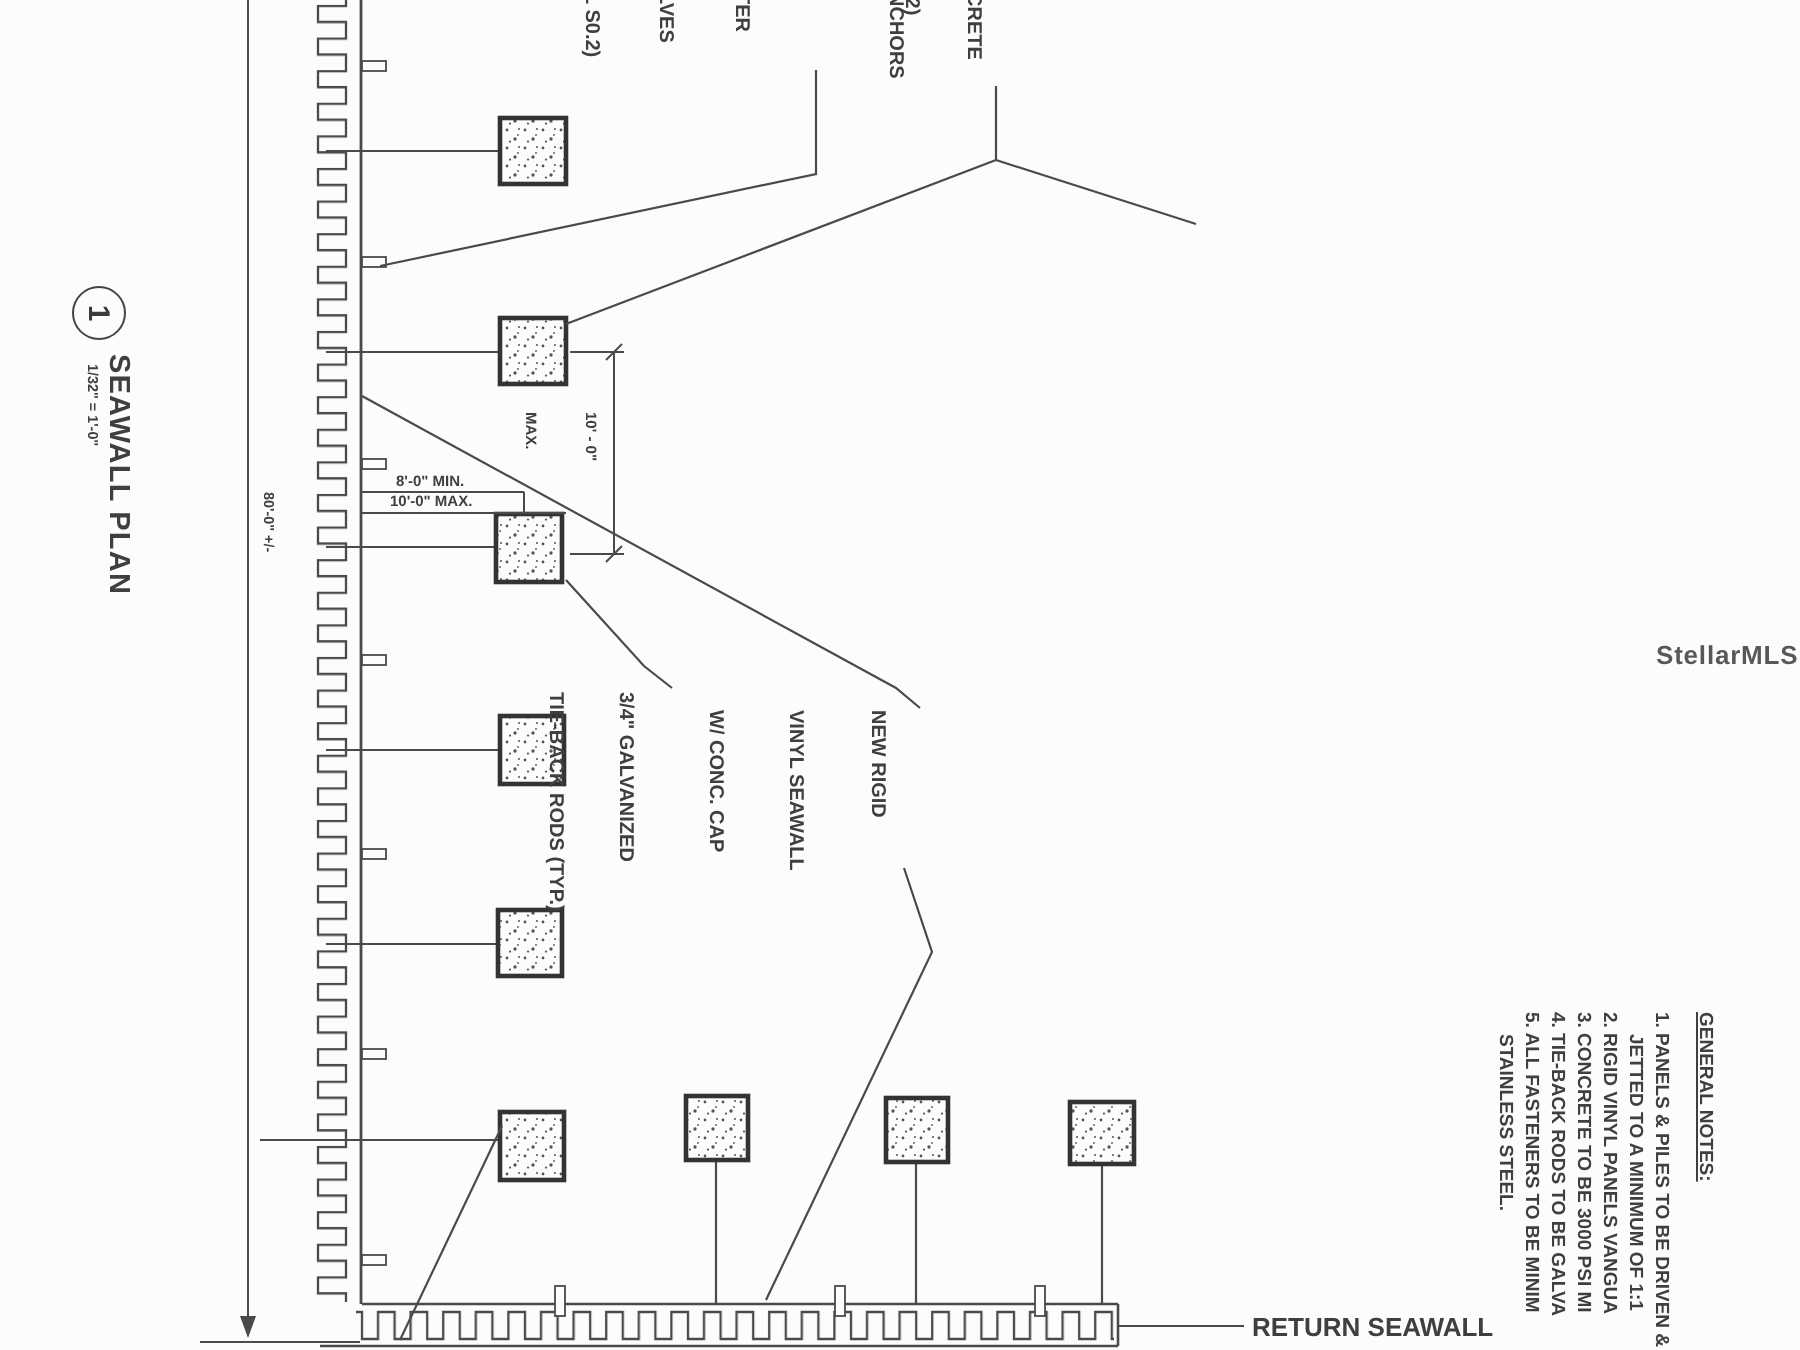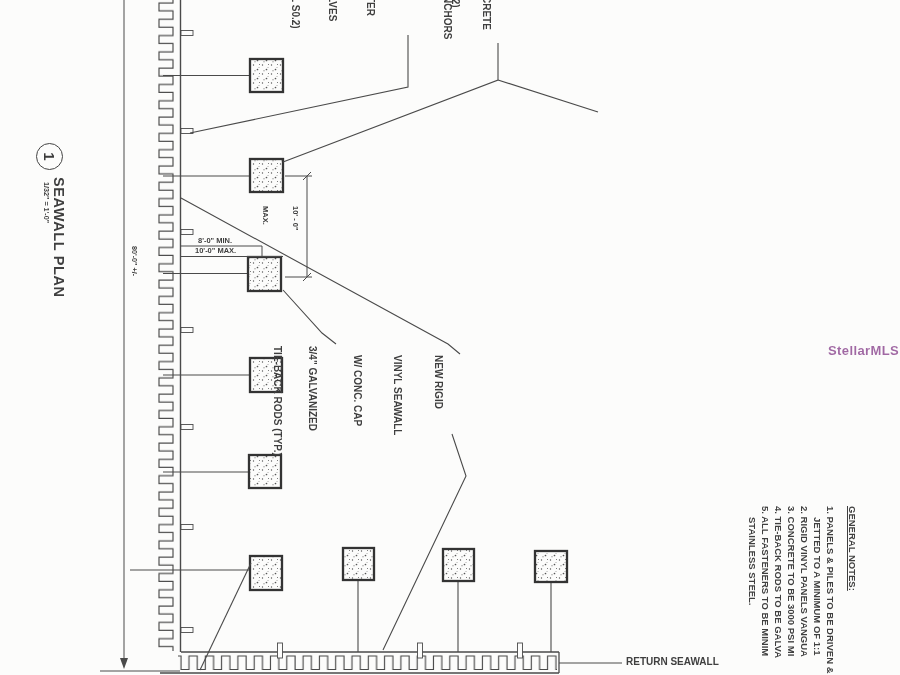--- a/index.html
+++ b/index.html
@@ -8,33 +8,33 @@
     background:#fcfcfb;font-family:"Liberation Sans","DejaVu Sans",sans-serif;
     color:#3b3b3b;
   }
   .lines{position:absolute;left:0;top:0;}
   .txt{position:absolute;font-weight:700;color:#3f3f3f;white-space:pre;line-height:1.25;}
   .rot{transform-origin:0 0;transform:rotate(90deg);}
   .t10{font-size:10px;}
   .t9{font-size:9.5px;}
   .t7{font-size:7.2px;}
   .t75{font-size:7.5px;}
-  .t11{font-size:10px;text-align:center;}
+  .t11{font-size:13px;text-align:center;}
   .title{font-size:14.5px;letter-spacing:.6px;}
   .underl{text-decoration:underline;}
   .notesline{line-height:13px;}
   .detail-circle{
     position:absolute;left:36px;top:143px;width:25px;height:25px;
     border:1.6px solid #444;border-radius:50%;
     display:flex;align-items:center;justify-content:center;
   }
   .detail-circle span{font-size:15px;font-weight:700;transform:rotate(90deg);}
   .watermark{
     position:absolute;left:828px;top:320px;font-size:13px;font-weight:700;
-    color:#701a75;opacity:.65;letter-spacing:.4px;margin-top:23px;
+    color:#000000;opacity:.65;letter-spacing:.4px;
   }
 </style>
 </head>
 <body>
 
 <div class="sheet">
 
   <svg class="lines" width="900" height="675" viewBox="0 0 900 675">
     <defs>
       <pattern id="corrV" patternUnits="userSpaceOnUse" x="157" y="0" width="18" height="16.3">

